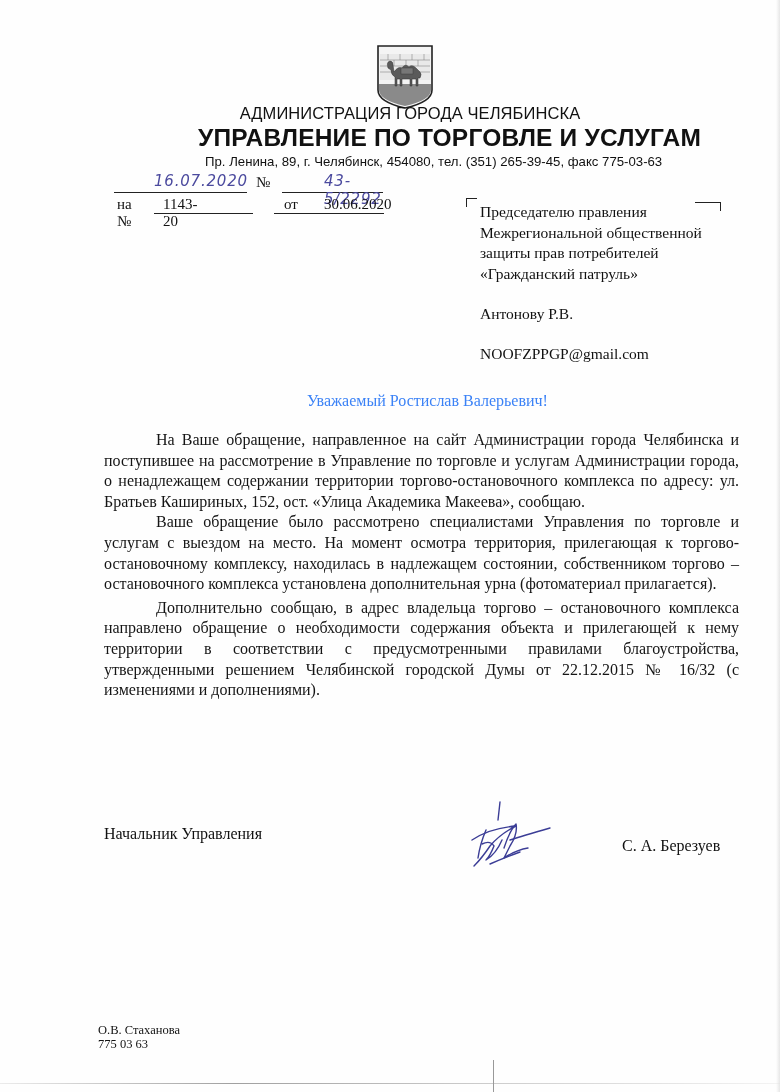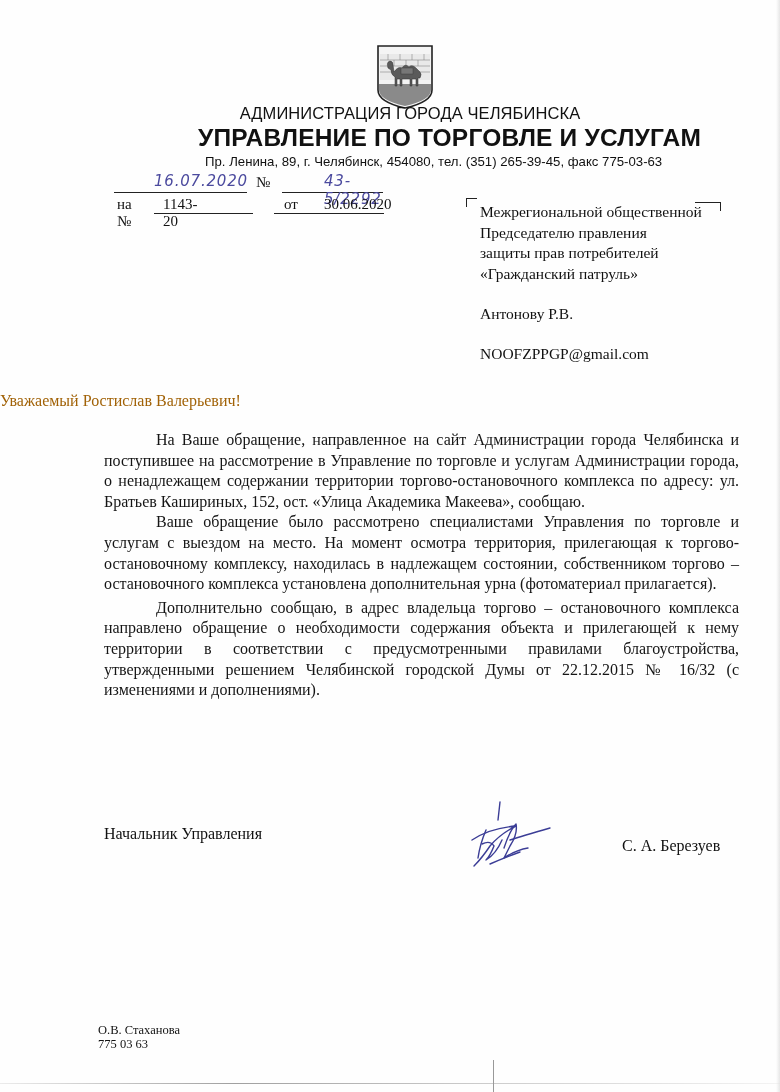--- a/index.html
+++ b/index.html
@@ -88,23 +88,24 @@
     }
     .bracket {
       position: absolute;
       border-color: #222;
       border-style: solid;
     }
     .salutation {
       position: absolute;
       left: 0; right: 0;
       top: 392px;
-      text-align: left;
-      font-size: 16px;
-      color: #a16207;
+      text-align: center;
+      font-size: 16px;
+      padding-left: 75px;
+      color: #3b82f6;
     }
     .body-text {
       position: absolute;
       left: 104px;
       width: 635px;
       font-size: 16px;
       line-height: 20.6px;
       text-align: justify;
       color: #151515;
     }
@@ -223,22 +224,22 @@
 
     <span style="position:absolute;left:268px;top:196px;margin-left:16px;">от</span>
     <span class="line" style="left:274px;top:195px;width:110px;"></span>
     <span style="position:absolute;left:290px;top:196px;margin-left:34px;">30.06.2020</span>
   </div>
 
   <span class="bracket" style="left:466px;top:198px;width:10px;height:8px;border-width:1px 0 0 1px;"></span>
   <span class="bracket" style="left:695px;top:202px;width:25px;height:8px;border-width:1px 1px 0 0;"></span>
 
   <div class="recipient">
+    <div>Председателю правления</div>
     <div>Межрегиональной общественной</div>
-    <div>Председателю правления</div>
     <div>защиты прав потребителей</div>
     <div>«Гражданский патруль»</div>
     <div style="margin-top:20px;">Антонову Р.В.</div>
     <div style="margin-top:19px;">NOOFZPPGP@gmail.com</div>
   </div>
 
   <div class="salutation">Уважаемый Ростислав Валерьевич!</div>
 
   <div class="body-text" style="top:430px;">
     <p>На Ваше обращение, направленное на сайт Администрации города Челябинска и поступившее на рассмотрение в Управление по торговле и услугам Администрации города, о ненадлежащем содержании территории торгово-остановочного комплекса по адресу: ул. Братьев Кашириных, 152, ост. «Улица Академика Макеева», сообщаю.</p>

